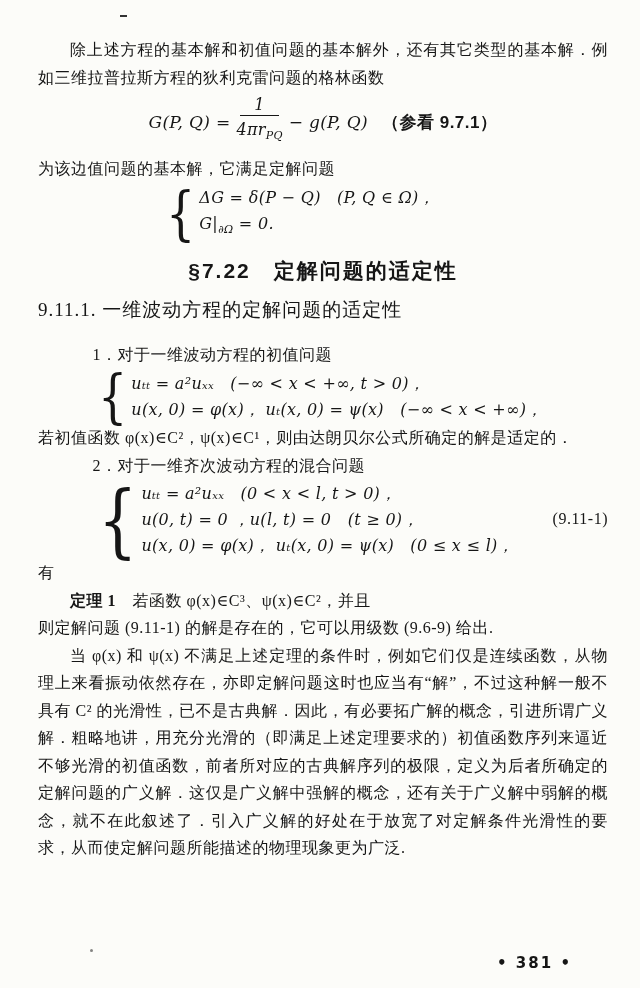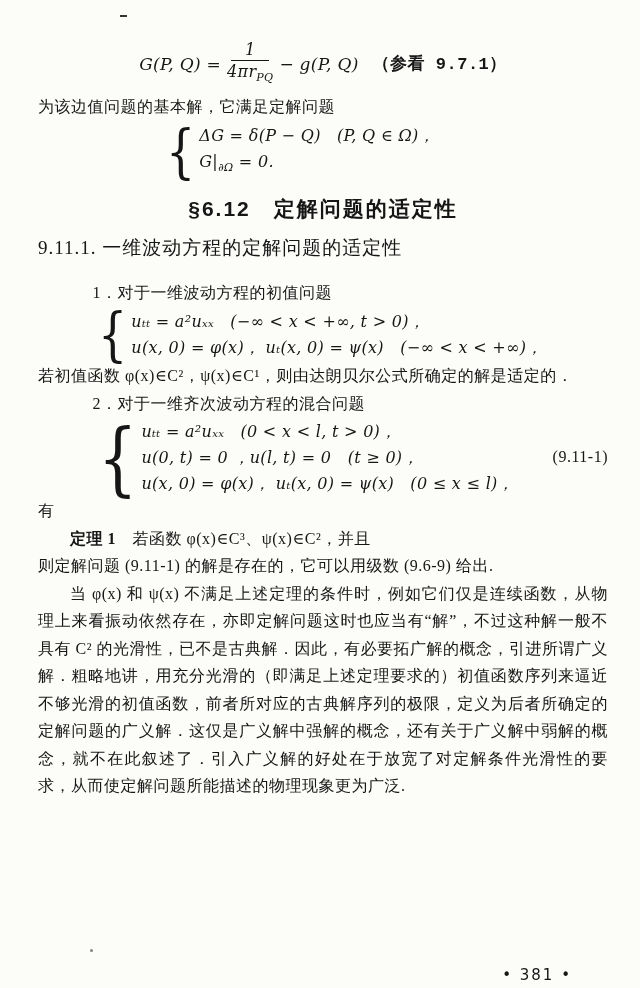--- a/index.html
+++ b/index.html
@@ -57,27 +57,27 @@
     margin: 0 6px;
     vertical-align: middle;
   }
   .frac .num {
     padding: 0 14px 1px 14px;
     border-bottom: 1.5px solid #161616;
     line-height: 19px;
     font-size: 16px;
   }
   .frac .den {
-    line-height: 19px;
+    line-height: 26px;
     padding-top: 1px;
     font-size: 16px;
   }
   .note-upright {
     font-style: normal;
-    font-family: Liberation Mono, monospace;
+    font-family: Liberation Sans, sans-serif;
     margin-left: 14px;
     font-weight: bold;
     letter-spacing: 0.5px;
   }
   
   .cases {
     display: flex;
     align-items: center;
     margin-top: 2px;
   }
@@ -121,23 +121,23 @@
   }
   .bold { font-weight: bold; }
   .centered-eq {
     text-align: center;
     font-size: 16.5px;
     line-height: 28px;
   }
   .page-number {
     position: absolute;
     right: 68px;
-    bottom: 4px;
+    bottom: 16px;
     font-size: 15px;
-    font-weight: normal;
+    font-weight: bold;
     letter-spacing: 2px;
     font-family: "DejaVu Sans", sans-serif;
     text-align: right;
   }
   .speck {
     position: absolute;
     background: #333;
   }
   .speck-top { left: 120px; top: 15px; width: 7px; height: 2px; }
   .speck-bottom { left: 90px; bottom: 36px; width: 3px; height: 3px; border-radius: 50%; opacity: .6; }
@@ -146,20 +146,21 @@
   .ml-eq2 { margin-left: 60px; margin-right: 10px; }
 </style>
 </head>
 <body>
 
 <div class="page">
 
   <div class="speck speck-top"></div>
   <div class="speck speck-bottom"></div>
 
+  <p class="p indent">除上述方程的基本解和初值问题的基本解外，还有其它类型的基本解．例如三维拉普拉斯方程的狄利克雷问题的格林函数</p>
 
   <div class="formula-row math">
     <span>G(P, Q) =</span>
     <span class="frac">
       <span class="num">1</span>
       <span class="den"><span>4πr</span><sub>PQ</sub></span>
     </span>
     <span>− g(P, Q)</span>
     <span class="note-upright">（参看 9.7.1）</span>
   </div>
@@ -167,21 +168,21 @@
   <p class="p">为该边值问题的基本解，它满足定解问题</p>
 
   <div class="cases ml-bvp">
     <span class="brace brace-2">{</span>
     <div class="case-lines">
       <div class="math math-line">ΔG = δ(P − Q)　(P, Q ∈ Ω)，</div>
       <div class="math math-line"><span>G|</span><sub>∂Ω</sub><span> = 0.</span></div>
     </div>
   </div>
 
-  <h1 class="h-section">§6.12　定解问题的适定性</h1>
+  <h1 class="h-section">§7.22　定解问题的适定性</h1>
 
 
   <h2 class="h-subsection">9.11.1. 一维波动方程的定解问题的适定性</h2>
 
   <p class="p item-label">1．对于一维波动方程的初值问题</p>
   <div class="cases ml-eq1">
     <span class="brace brace-2">{</span>
     <div class="case-lines">
       <div class="math math-line">uₜₜ = a²uₓₓ　(−∞ &lt; x &lt; +∞, t &gt; 0)，</div>
       <div class="math math-line">u(x, 0) = φ(x)， uₜ(x, 0) = ψ(x)　(−∞ &lt; x &lt; +∞)，</div>

